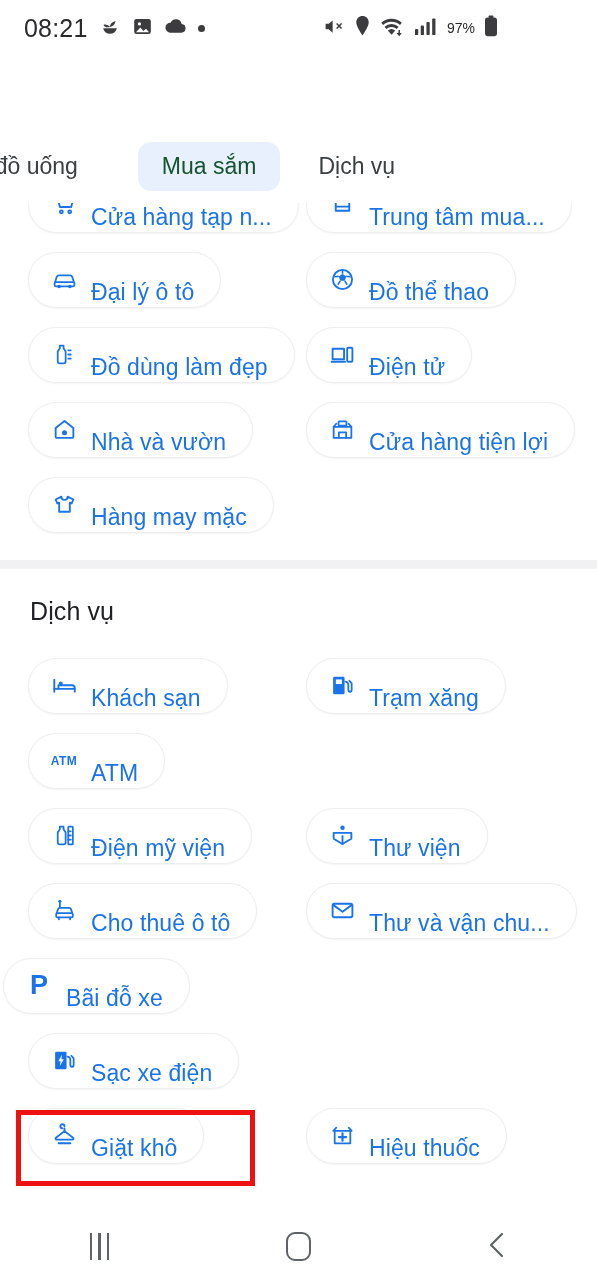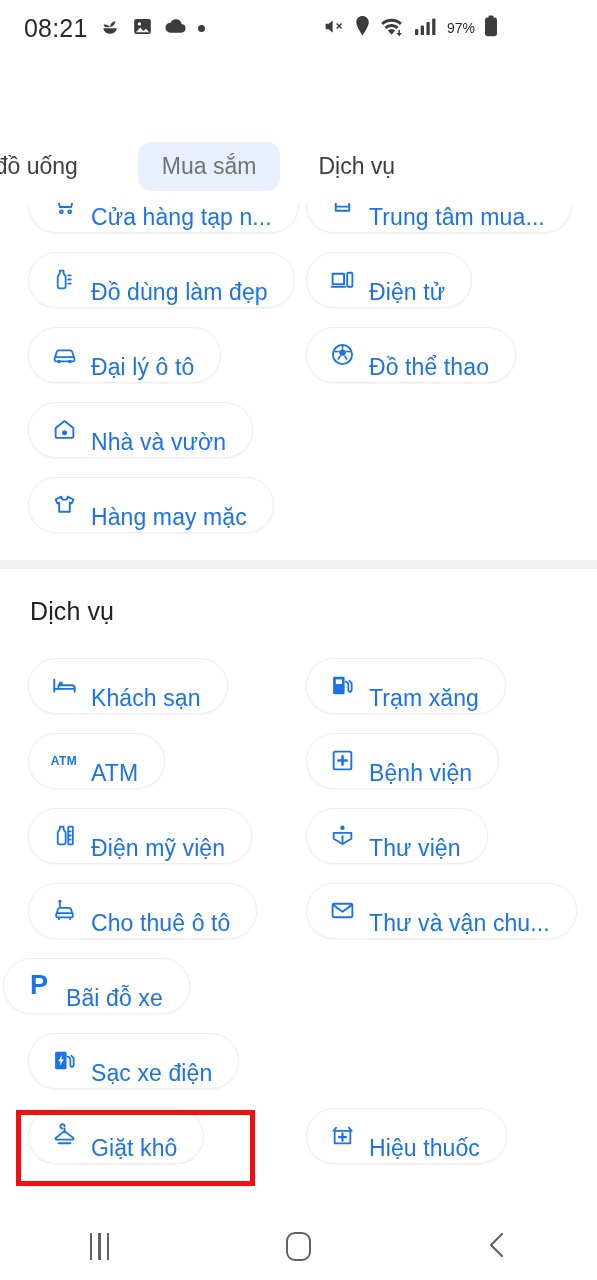--- a/index.html
+++ b/index.html
@@ -68,21 +68,21 @@
   .tab {
     font-size: 23px; color: #3c4043;
     white-space: nowrap;
     padding: 10px 16px;
     border-radius: 20px;
     line-height: 1.2;
   }
   .tab.first { margin-left: -52px; }
   .tab.selected {
     background: #e8f0fe;
-    color: #737373;
+    color: #14532d;
     padding: 11px 24px;
     border-radius: 13px;
   }
   .tabbar .spacer { width: 22px; flex: 0 0 auto; }
 
   
   .content {
     position: absolute; top: 203px; left: 0;
     width: 597px; height: 1010px;
     background: #ffffff;
@@ -273,20 +273,48 @@
               <span class="chip-label">Trung tâm mua...</span>
             </div>
           </div>
         </div>
 
         <div class="chip-row">
           <div class="chip-col-left">
             <div class="chip">
               <span class="chip-icon">
                 <svg width="25" height="25" viewBox="0 0 24 24" fill="none" stroke="#1a73e8" stroke-width="1.7" stroke-linecap="round" stroke-linejoin="round">
+                  <path d="M3 14.5l1.6-5.2A2 2 0 0 1 6.5 8h11a2 2 0 0 1 1.9 1.3L21 14.5"></path>
+                  <rect x="2.5" y="14.5" width="19" height="4.2" rx="1.4"></rect>
+                  <circle cx="6.8" cy="18.7" r="0.9" fill="#1a73e8"></circle>
+                  <circle cx="17.2" cy="18.7" r="0.9" fill="#1a73e8"></circle>
+                </svg>
+              </span>
+              <span class="chip-label">Đại lý ô tô</span>
+            </div>
+          </div>
+          <div class="chip-col-right">
+            <div class="chip">
+              <span class="chip-icon">
+                <svg width="25" height="25" viewBox="0 0 24 24">
+                  <circle cx="12" cy="12" r="9.2" fill="none" stroke="#1a73e8" stroke-width="1.8"></circle>
+                  <path d="M12 6.4l3.6 2.6-1.4 4.3h-4.4L8.4 9z" fill="#1a73e8"></path>
+                  <path d="M12 3v3.4M4.2 9.4L8.4 9M19.8 9.4L15.6 9M9.8 13.3l-2.2 3.6M14.2 13.3l2.2 3.6" stroke="#1a73e8" stroke-width="1.6" fill="none"></path>
+                </svg>
+              </span>
+              <span class="chip-label">Đồ thể thao</span>
+            </div>
+          </div>
+        </div>
+
+        <div class="chip-row">
+          <div class="chip-col-left">
+            <div class="chip">
+              <span class="chip-icon">
+                <svg width="25" height="25" viewBox="0 0 24 24" fill="none" stroke="#1a73e8" stroke-width="1.7" stroke-linecap="round" stroke-linejoin="round">
                   <path d="M7.5 3.5h3.6v2.6l2 3v9.4a2 2 0 0 1-2 2H7.5a2 2 0 0 1-2-2V9.1l2-3z"></path>
                   <rect x="15.6" y="3.5" width="4.4" height="17h0" rx="0.6"></rect>
                   <line x1="15.6" y1="8" x2="18" y2="8"></line>
                   <line x1="15.6" y1="12" x2="18" y2="12"></line>
                   <line x1="15.6" y1="16" x2="18" y2="16"></line>
                 </svg>
               </span>
               <span class="chip-label">Đồ dùng làm đẹp</span>
             </div>
           </div>
@@ -301,54 +329,39 @@
               </span>
               <span class="chip-label">Điện tử</span>
             </div>
           </div>
         </div>
 
         <div class="chip-row">
           <div class="chip-col-left">
             <div class="chip">
               <span class="chip-icon">
-                <svg width="25" height="25" viewBox="0 0 24 24" fill="none" stroke="#1a73e8" stroke-width="1.7" stroke-linecap="round" stroke-linejoin="round">
-                  <path d="M3 14.5l1.6-5.2A2 2 0 0 1 6.5 8h11a2 2 0 0 1 1.9 1.3L21 14.5"></path>
-                  <rect x="2.5" y="14.5" width="19" height="4.2" rx="1.4"></rect>
-                  <circle cx="6.8" cy="18.7" r="0.9" fill="#1a73e8"></circle>
-                  <circle cx="17.2" cy="18.7" r="0.9" fill="#1a73e8"></circle>
-                </svg>
-              </span>
-              <span class="chip-label">Đại lý ô tô</span>
-            </div>
-          </div>
-          <div class="chip-col-right">
-            <div class="chip">
-              <span class="chip-icon">
-                <svg width="25" height="25" viewBox="0 0 24 24">
-                  <circle cx="12" cy="12" r="9.2" fill="none" stroke="#1a73e8" stroke-width="1.8"></circle>
-                  <path d="M12 6.4l3.6 2.6-1.4 4.3h-4.4L8.4 9z" fill="#1a73e8"></path>
-                  <path d="M12 3v3.4M4.2 9.4L8.4 9M19.8 9.4L15.6 9M9.8 13.3l-2.2 3.6M14.2 13.3l2.2 3.6" stroke="#1a73e8" stroke-width="1.6" fill="none"></path>
-                </svg>
-              </span>
-              <span class="chip-label">Đồ thể thao</span>
-            </div>
-          </div>
-        </div>
-
-        <div class="chip-row">
-          <div class="chip-col-left">
-            <div class="chip">
-              <span class="chip-icon">
                 <svg width="25" height="25" viewBox="0 0 24 24" fill="none" stroke="#1a73e8" stroke-width="1.8" stroke-linecap="round" stroke-linejoin="round">
                   <path d="M3.5 10.5L12 3.8l8.5 6.7v8.5a1 1 0 0 1-1 1h-15a1 1 0 0 1-1-1z"></path>
                   <circle cx="12" cy="15.2" r="2.4" fill="#1a73e8" stroke="none"></circle>
                 </svg>
               </span>
               <span class="chip-label">Nhà và vườn</span>
+            </div>
+          </div>
+          <div class="chip-col-right">
+            <div class="chip">
+              <span class="chip-icon">
+                <svg width="25" height="25" viewBox="0 0 24 24" fill="none" stroke="#1a73e8" stroke-width="1.7" stroke-linecap="round" stroke-linejoin="round">
+                  <path d="M3.5 9.5h17v10.5h-17z"></path>
+                  <path d="M8.5 20v-5.2h7V20"></path>
+                  <rect x="8.2" y="4.2" width="7.6" height="4" rx="0.6"></rect>
+                  <path d="M3.5 9.5L6 6.5M20.5 9.5L18 6.5"></path>
+                </svg>
+              </span>
+              <span class="chip-label">Cửa hàng tiện lợi</span>
             </div>
           </div>
         </div>
 
         <div class="chip-row">
           <div class="chip-col-left">
             <div class="chip">
               <span class="chip-icon">
                 <svg width="25" height="25" viewBox="0 0 24 24" fill="none" stroke="#1a73e8" stroke-width="1.8" stroke-linecap="round" stroke-linejoin="round">
                   <path d="M9 4.5L3.5 7.2l1.6 3.8 1.8-0.8v8.8h10.2v-8.8l1.8 0.8 1.6-3.8L15 4.5a3 3 0 0 1-6 0z"></path>
@@ -397,31 +410,20 @@
           </div>
         </div>
 
         <div class="chip-row">
           <div class="chip-col-left">
             <div class="chip">
               <span class="chip-icon">
                 <span class="atm-text">ATM</span>
               </span>
               <span class="chip-label">ATM</span>
-            </div>
-          </div>
-          <div class="chip-col-right">
-            <div class="chip">
-              <span class="chip-icon">
-                <svg width="25" height="25" viewBox="0 0 24 24" fill="none" stroke="#1a73e8" stroke-width="1.8" stroke-linejoin="round">
-                  <rect x="3.5" y="3.5" width="17" height="17" rx="1.6"></rect>
-                  <path d="M12 8v8M8 12h8" stroke-linecap="round" stroke-width="2.4"></path>
-                </svg>
-              </span>
-              <span class="chip-label">Bệnh viện</span>
             </div>
           </div>
         </div>
 
         <div class="chip-row">
           <div class="chip-col-left">
             <div class="chip">
               <span class="chip-icon">
                 <svg width="25" height="25" viewBox="0 0 24 24" fill="none" stroke="#1a73e8" stroke-width="1.7" stroke-linecap="round" stroke-linejoin="round">
                   <path d="M7.5 3.5h3.6v2.6l2 3v9.4a2 2 0 0 1-2 2H7.5a2 2 0 0 1-2-2V9.1l2-3z"></path>

